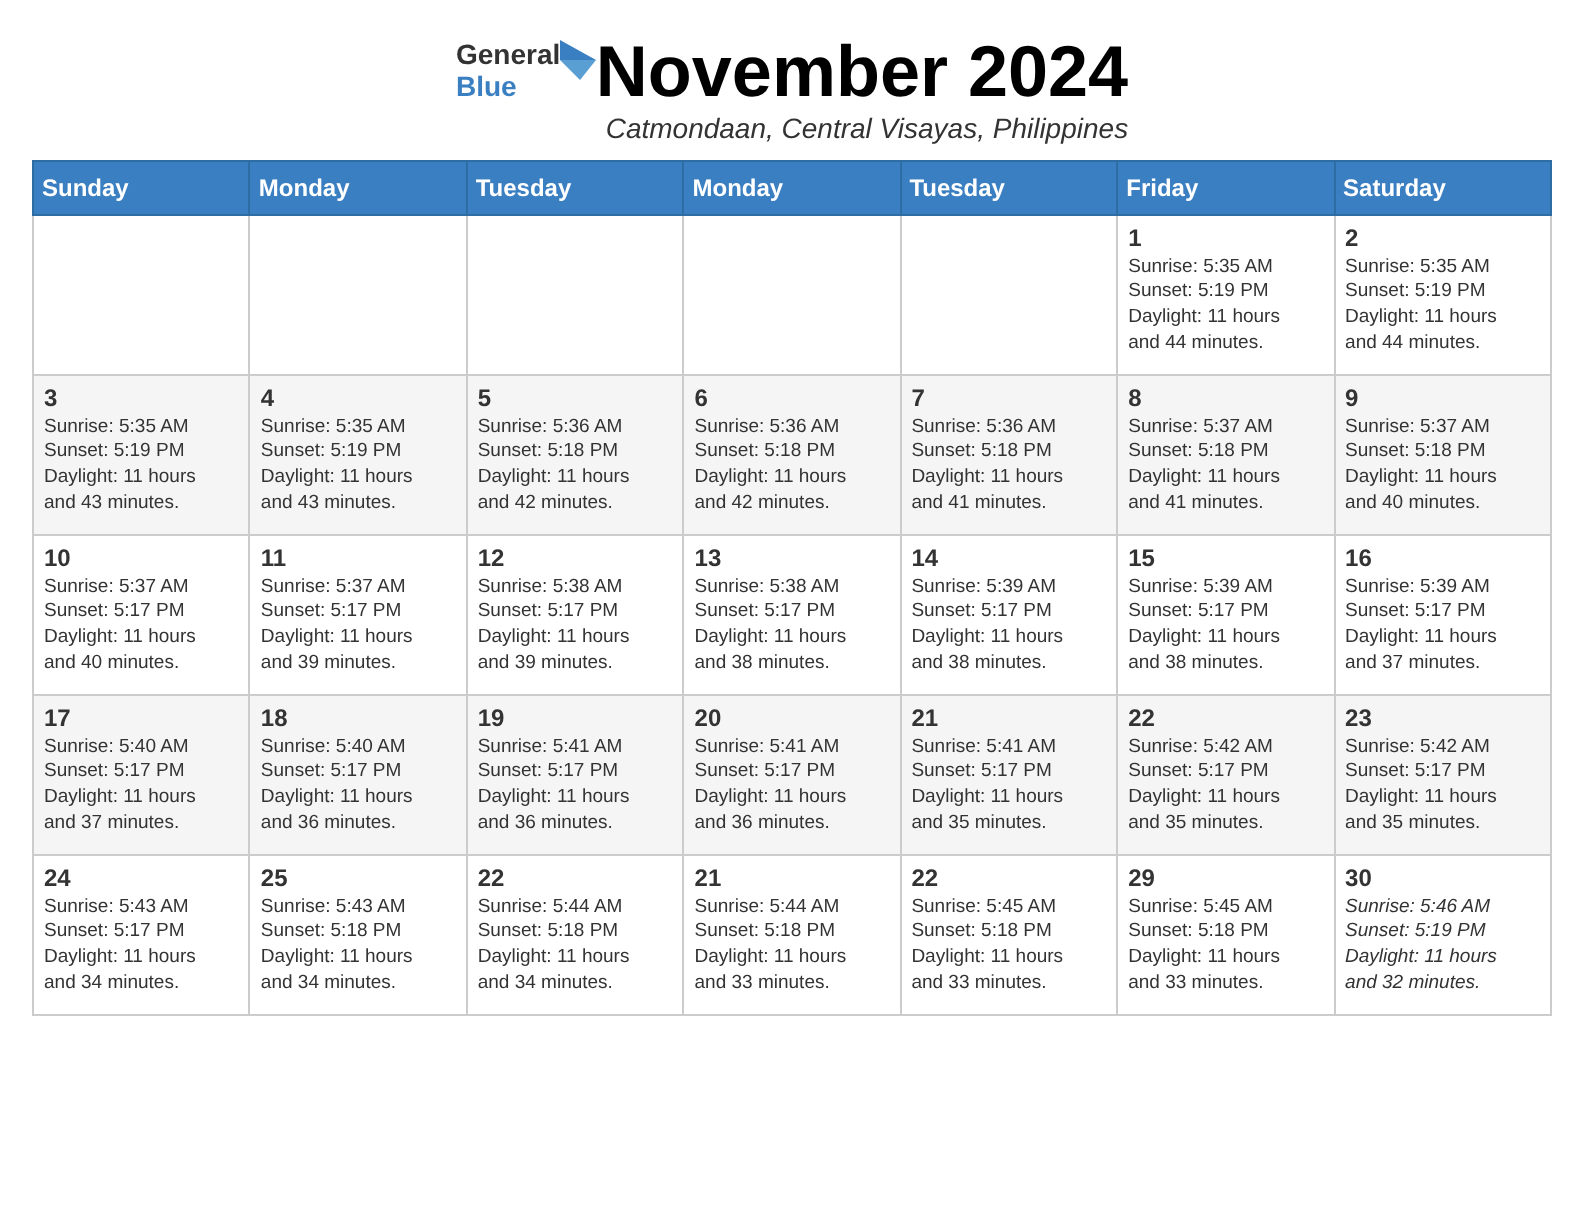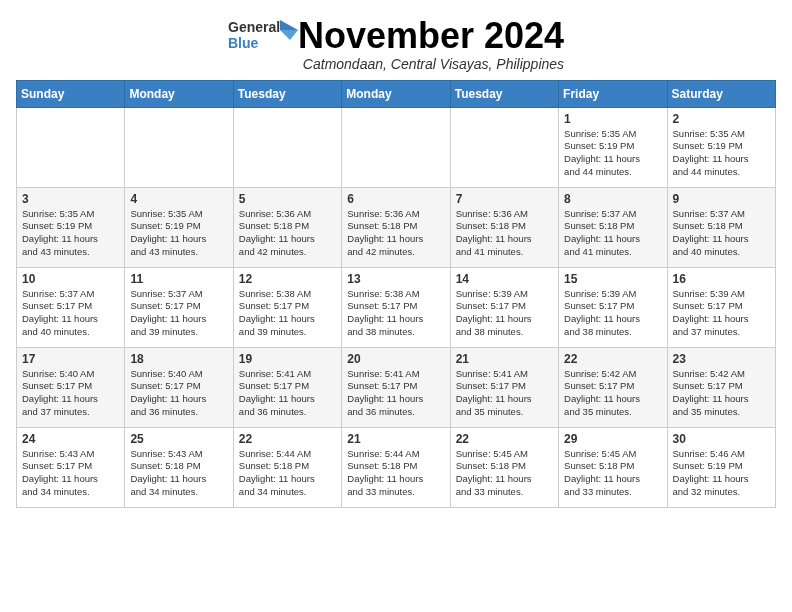--- a/index.html
+++ b/index.html
@@ -324,20 +324,20 @@
         </td>
         <td>
           <span class="day-num">29</span>
           <div class="day-info" style="white-space: pre-line;">Sunrise: 5:45 AM
 Sunset: 5:18 PM
 Daylight: 11 hours
 and 33 minutes.</div>
         </td>
         <td>
           <span class="day-num">30</span>
-          <div class="day-info" style="white-space: pre-line;">Sunrise: 5:46 AM
+          <div class="day-info" style="white-space: pre-line; font-style: italic;">Sunrise: 5:46 AM
 Sunset: 5:19 PM
 Daylight: 11 hours
 and 32 minutes.</div>
         </td>
       </tr>
     </tbody>
 </table>
 
 </body></html>

